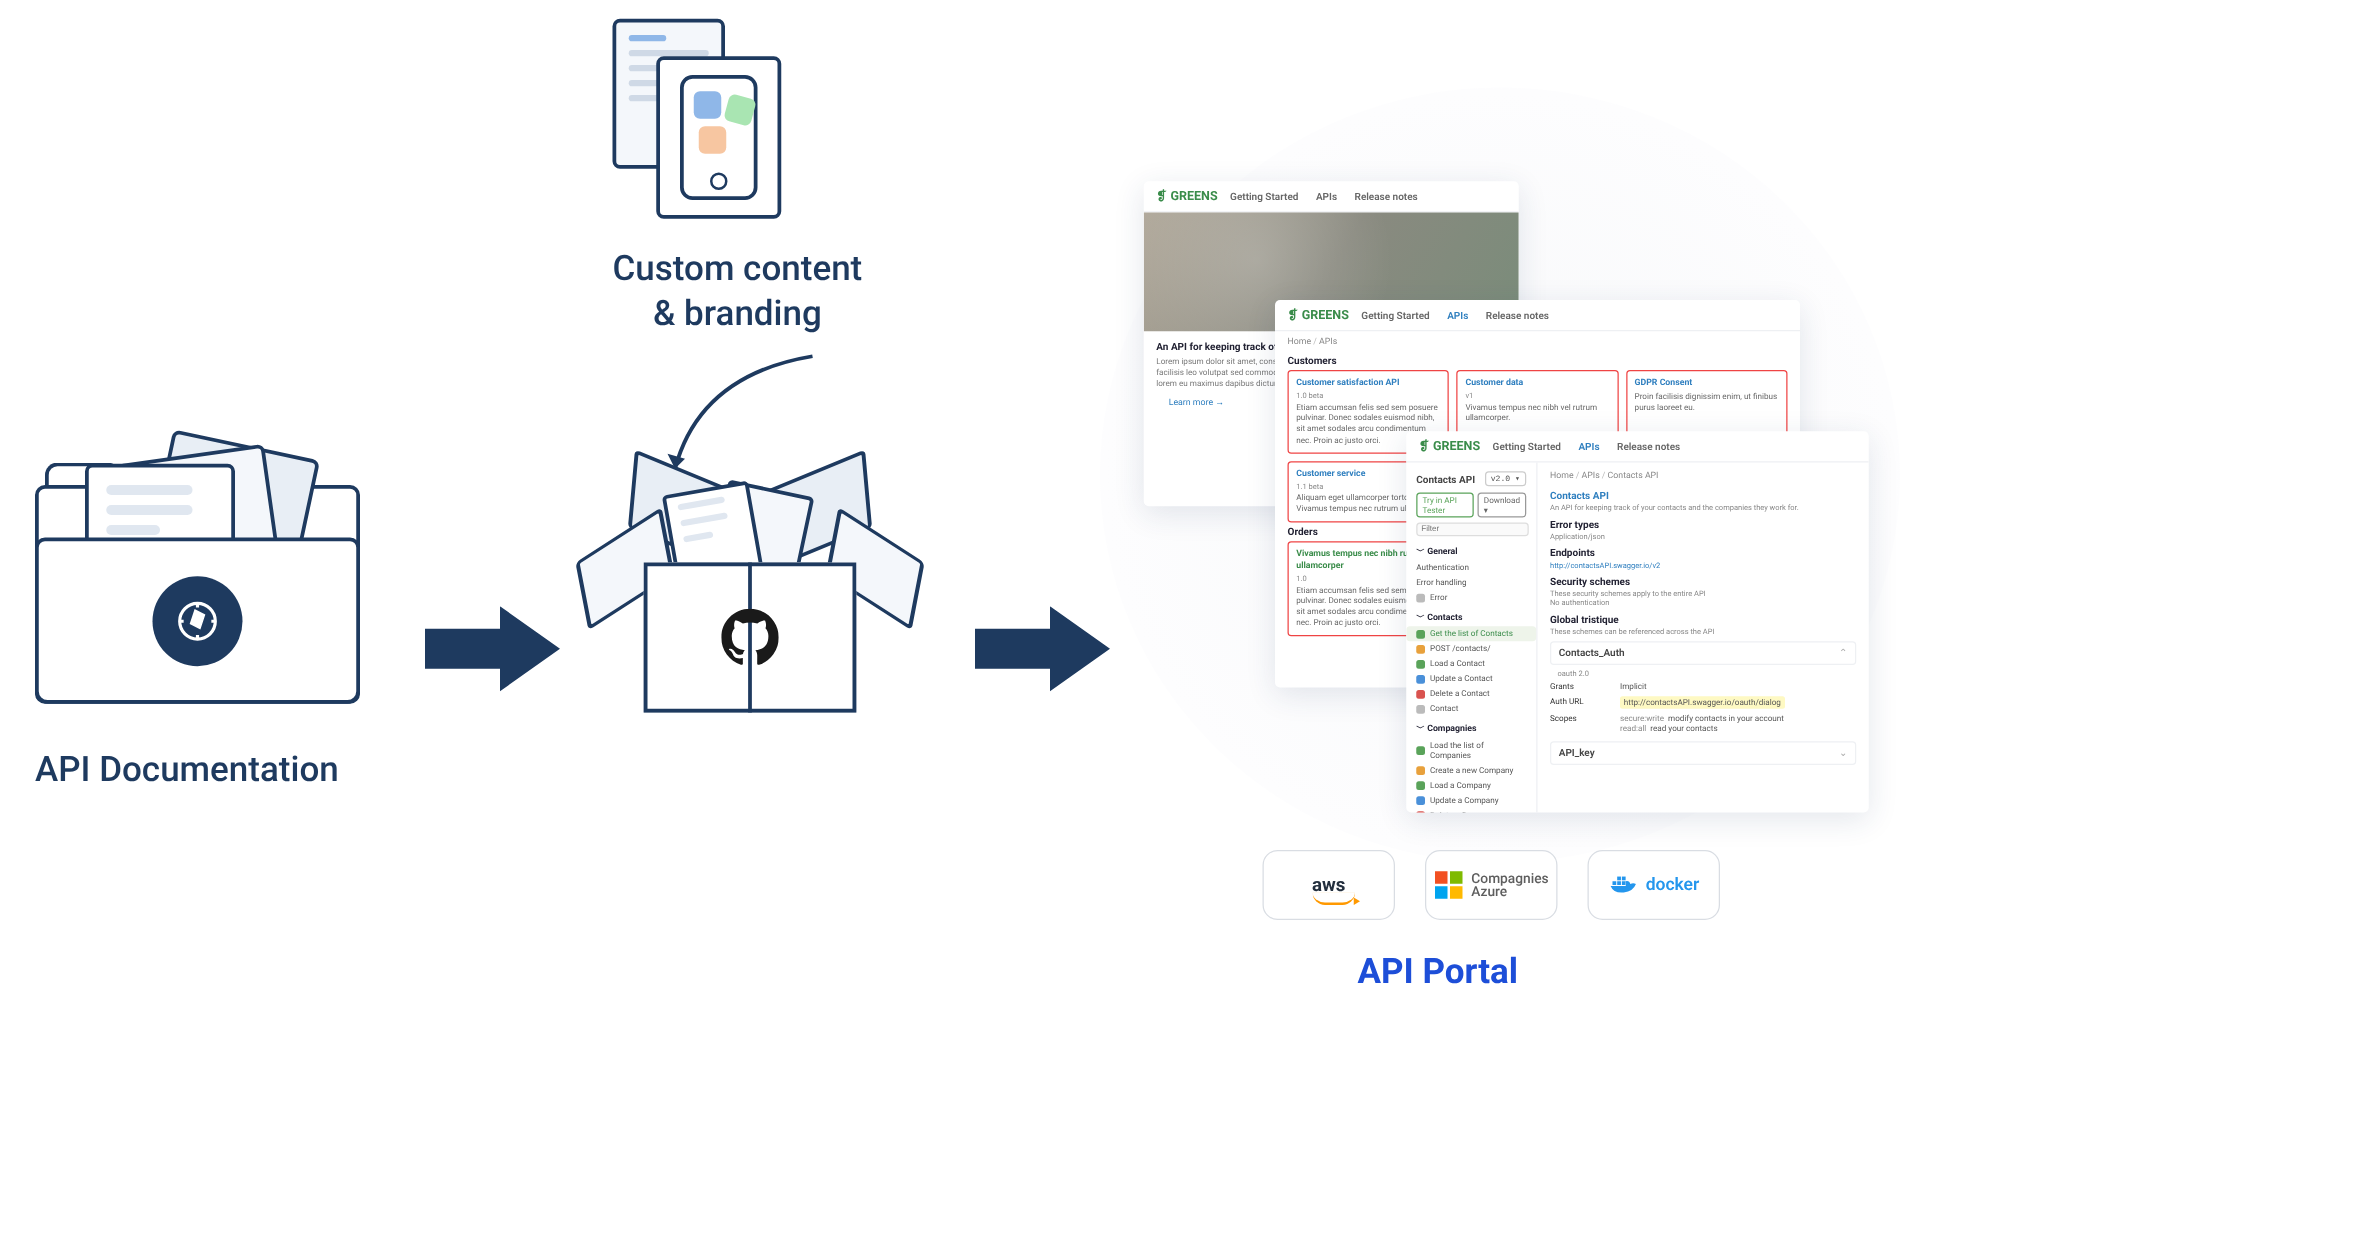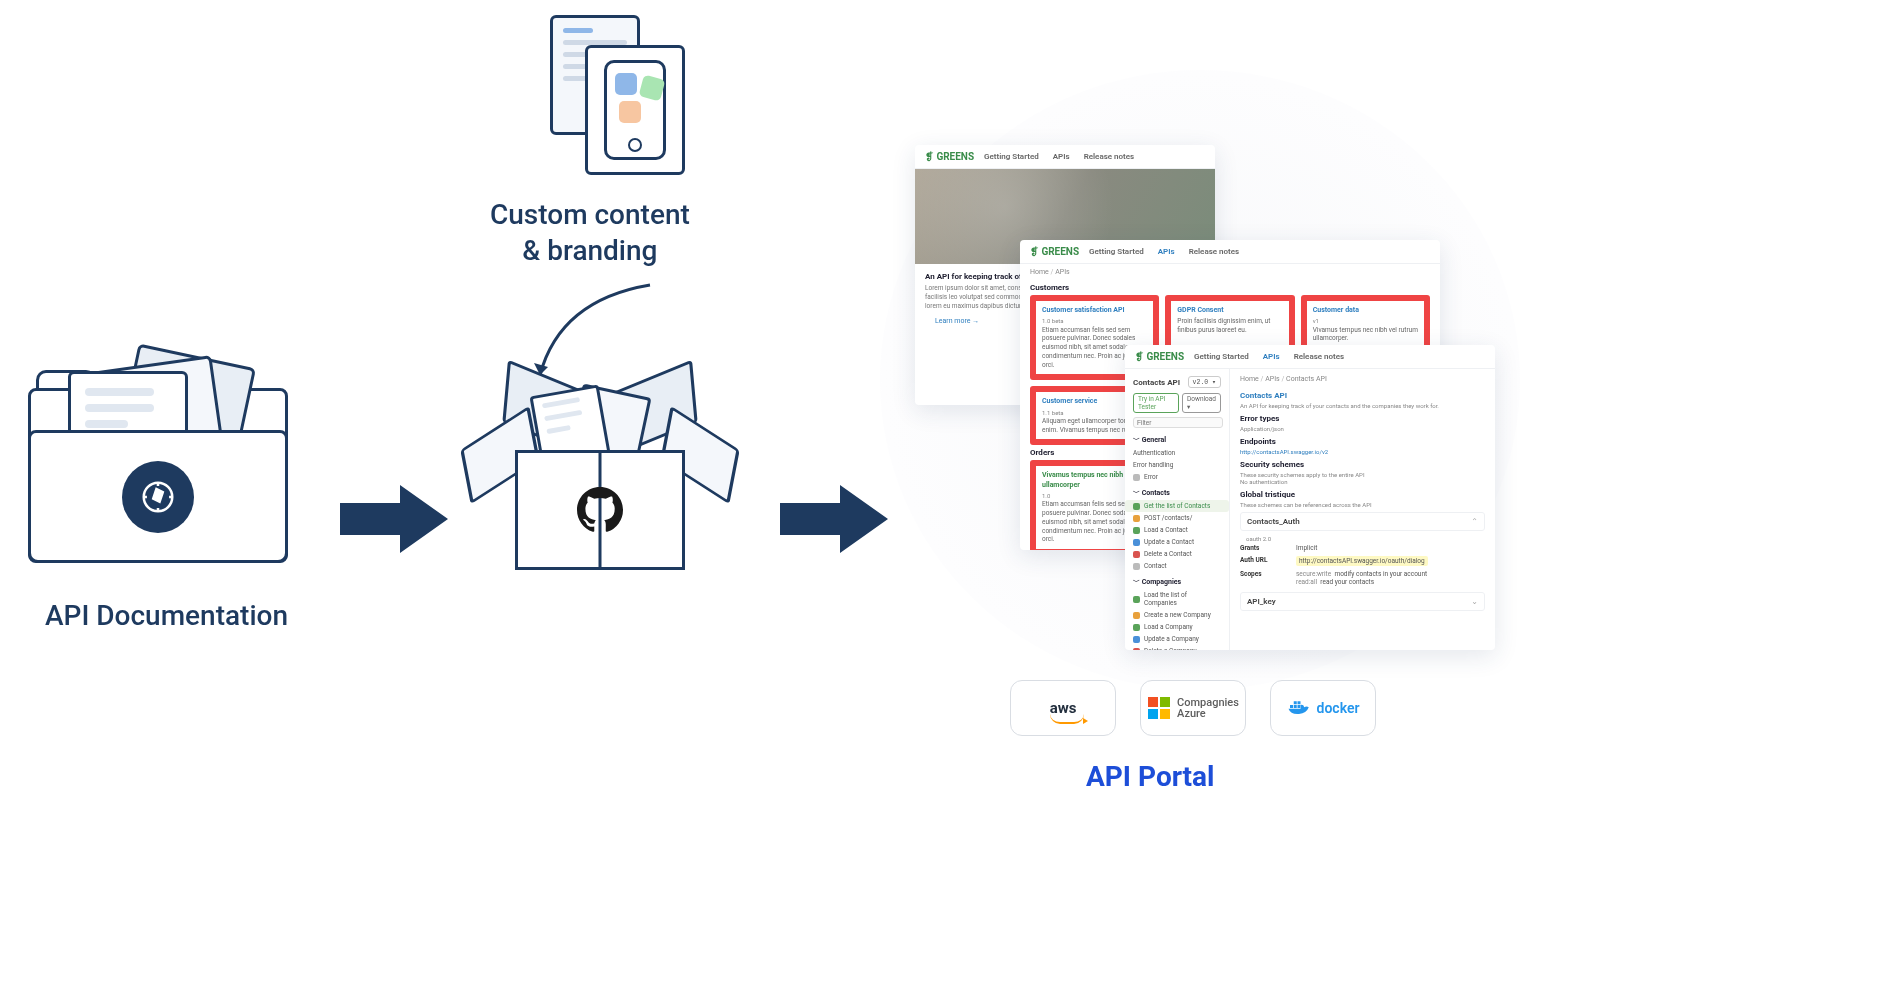--- a/index.html
+++ b/index.html
@@ -8,21 +8,21 @@
     background: #fff;
     width: 1882px;
     height: 992px;
     position: relative;
     overflow: hidden;
   }
   .stage {
     position: absolute;
     display: flex;
     flex-direction: column;
-    align-items: flex-end;
+    align-items: flex-start;
   }
   .label {
     color: #1e3a5f;
     font-size: 28px;
     font-weight: 500;
     text-align: center;
     line-height: 1.3;
   }
   .arrow {
     position: absolute;
@@ -102,38 +102,38 @@
   .brand { color:#3a8c4a; font-weight:700; font-size:10px; display:flex; align-items:center; gap:3px;}
   .brand::before { content:"❡"; color:#3a8c4a; }
   .nav { display:flex; gap:14px; font-size:8px; color:#666; }
   .nav .active { color:#2f7fbf; font-weight:600; }
   .hero { height:95px; background:linear-gradient(120deg,#b0a89a 0%, #8a8a80 50%, #7a8c7a 100%); position:relative; overflow:hidden;}
   .hero::after{content:"";position:absolute;inset:0;background:radial-gradient(circle at 30% 40%, rgba(255,255,255,.2), transparent 50%);}
   .crumb { padding:4px 10px; font-size:7px; color:#888; }
   .crumb span+span::before { content:" / "; color:#bbb; }
   .section-h { padding:3px 10px; font-weight:700; color:#223; font-size:8px;}
   .cards { display:flex; gap:6px; padding:0 10px; }
-  .card { flex:1; border:6px solid #ef4444; border-radius:3px; padding:5px 6px; font-size:6.5px; line-height:1.35; color:#666;}
+  .card { flex:1; border:1px solid #ef4444; border-radius:3px; padding:5px 6px; font-size:6.5px; line-height:1.35; color:#666;}
   .card h5 { color:#2f7fbf; font-size:7px; margin-bottom:2px;}
   .card .sub { color:#888; font-size:6px;}
   .link { color:#2f7fbf; font-size:7px; padding:6px 10px; display:inline-block;}
   .panel3 .cols { display:flex; }
   .p3-side { width:105px; border-right:1px solid #eef0f3; padding:4px 0;}
   .p3-main { flex:1; padding:6px 10px;}
   .side-group { font-size:7px; color:#333; padding:2px 8px;}
   .side-group.h { font-weight:700; color:#223; padding-top:5px;}
   .side-item { display:flex; align-items:center; gap:4px; padding:2px 8px; font-size:6.5px; color:#555;}
   .side-item.sel { background:#eef4ea; color:#3a8c4a; border-radius:3px;}
   .mth { width:7px; height:7px; border-radius:2px; display:inline-block;}
   .mth.get{background:#5aa35a;} .mth.post{background:#e8a13c;} .mth.del{background:#d9534f;} .mth.put{background:#4a90d9;} .mth.gray{background:#bbb;}
   .pill { border:1px solid #5aa35a; color:#5aa35a; font-size:6.5px; border-radius:3px; padding:1px 4px;}
   .dropdown { border:1px solid #ccc; font-size:6.5px; border-radius:3px; padding:1px 4px; color:#555;font-family:Liberation Mono, monospace;}
   .filter-input { width:90px; border:1px solid #ddd; border-radius:3px; font-size:6.5px; padding:1px 3px; color:#aaa; margin:2px 8px; background:#fafafa;}
   .kv { display:flex; gap:8px; font-size:6.5px; color:#555; padding:2px 0;}
-  .kv .k{width:48px; color:#333; font-weight:700;}
+  .kv .k{width:48px; color:#333; font-weight:400;}
   .box-row { border:1px solid #eef0f3; border-radius:3px; padding:4px 6px; margin:4px 0; display:flex; justify-content:space-between; align-items:center;}
   .muted { color:#888;}
   .h4 { font-weight:700; color:#223; font-size:8px; margin:5px 0 2px;}
   .tiny { font-size:6px; color:#888;}
 
   
   .deploy-row { position:absolute; left:1010px; top:680px; display:flex; gap:24px;}
   .deploy { width:106px; height:56px; border:1.5px solid #d9dde3; border-radius:12px; background:#fff; display:flex; align-items:center; justify-content:center; gap:6px; font-size:13px; color:#555; font-weight:500;}
   .deploy .ico { width:24px; height:24px; display:flex;align-items:center;justify-content:center;}
   .aws-text { font-weight:700; color:#232f3e; font-size:15px; position:relative;}
@@ -267,27 +267,27 @@
   </div>
   <div class="crumb"><span>Home</span><span>APIs</span></div>
   <div class="section-h">Customers</div>
   <div class="cards">
     <div class="card">
       <h5>Customer satisfaction API</h5>
       <div class="sub">1.0 beta</div>
       <div>Etiam accumsan felis sed sem posuere pulvinar. Donec sodales euismod nibh, sit amet sodales arcu condimentum nec. Proin ac justo orci.</div>
     </div>
     <div class="card">
-      <h5>GDPR Consent</h5>
-      <div>Proin facilisis dignissim enim, ut finibus purus laoreet eu.</div>
-    </div>
-    <div class="card">
       <h5>Customer data</h5>
       <div class="sub">v1</div>
       <div>Vivamus tempus nec nibh vel rutrum ullamcorper.</div>
+    </div>
+    <div class="card">
+      <h5>GDPR Consent</h5>
+      <div>Proin facilisis dignissim enim, ut finibus purus laoreet eu.</div>
     </div>
   </div>
   <div class="cards" style="margin-top:6px">
     <div class="card">
       <h5>Customer service</h5>
       <div class="sub">1.1 beta</div>
       <div>Aliquam eget ullamcorper tortor. Morbi tristique sagittis magna a laoreet commodo odio. Proin placerat libero eget sollicitudin enim. Vivamus tempus nec rutrum ullamcorper. Praesent pulvinar lacus.</div>
     </div>
   </div>
   <div class="section-h">Orders</div>

